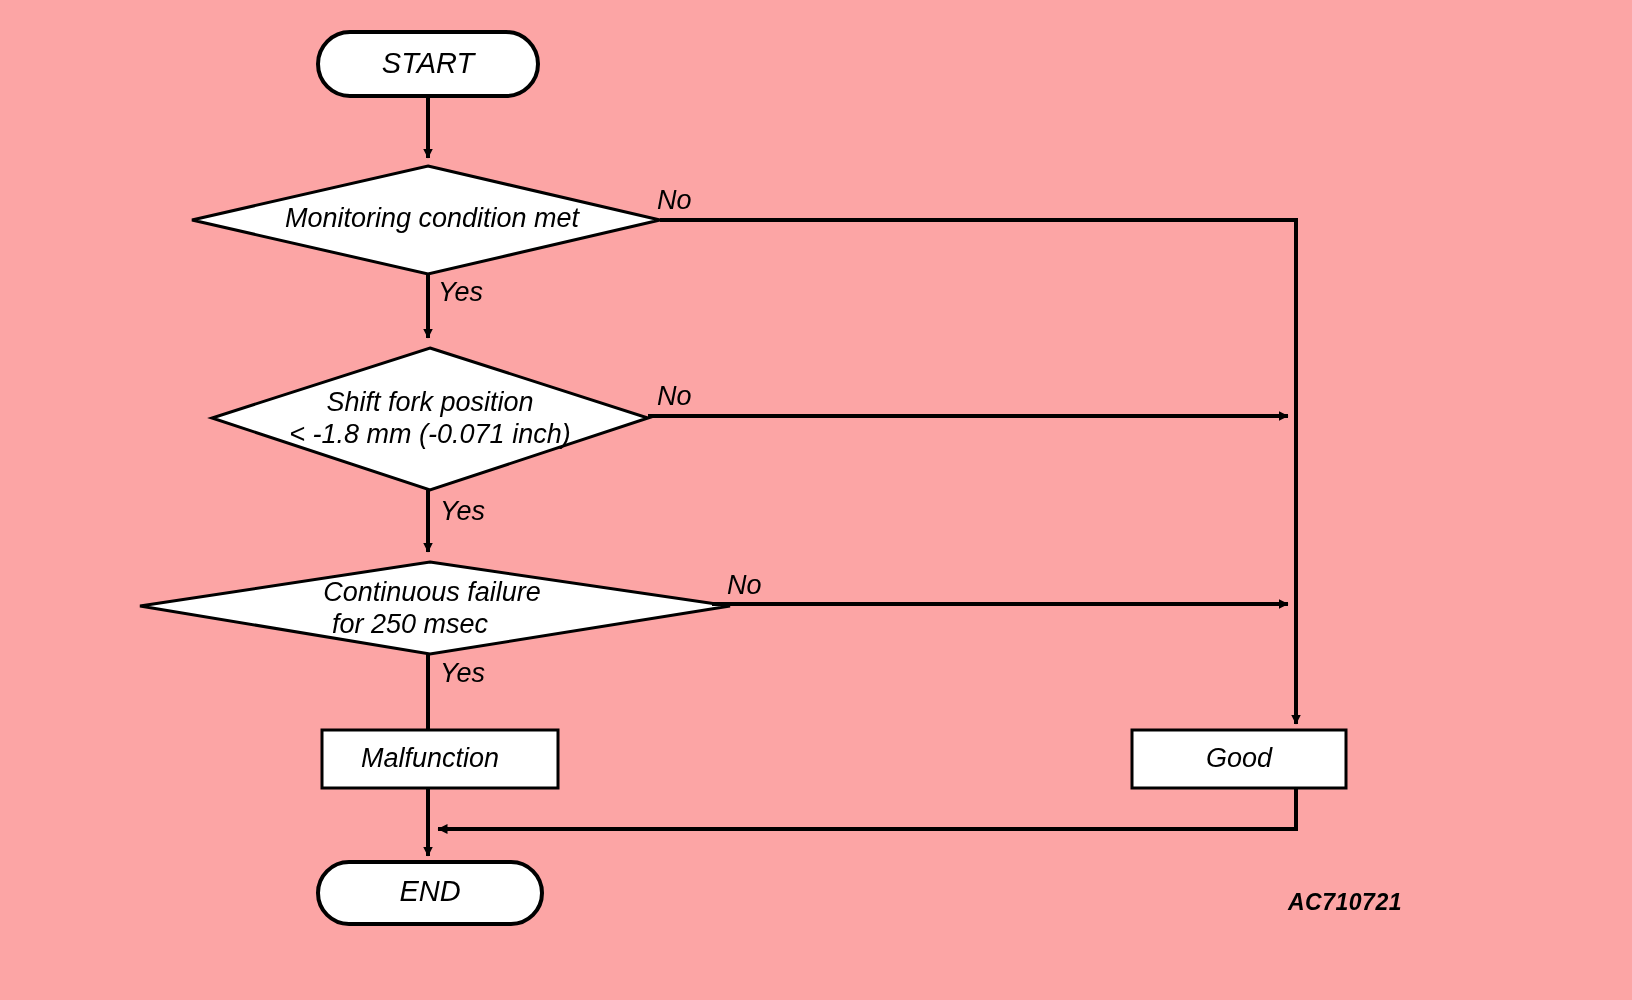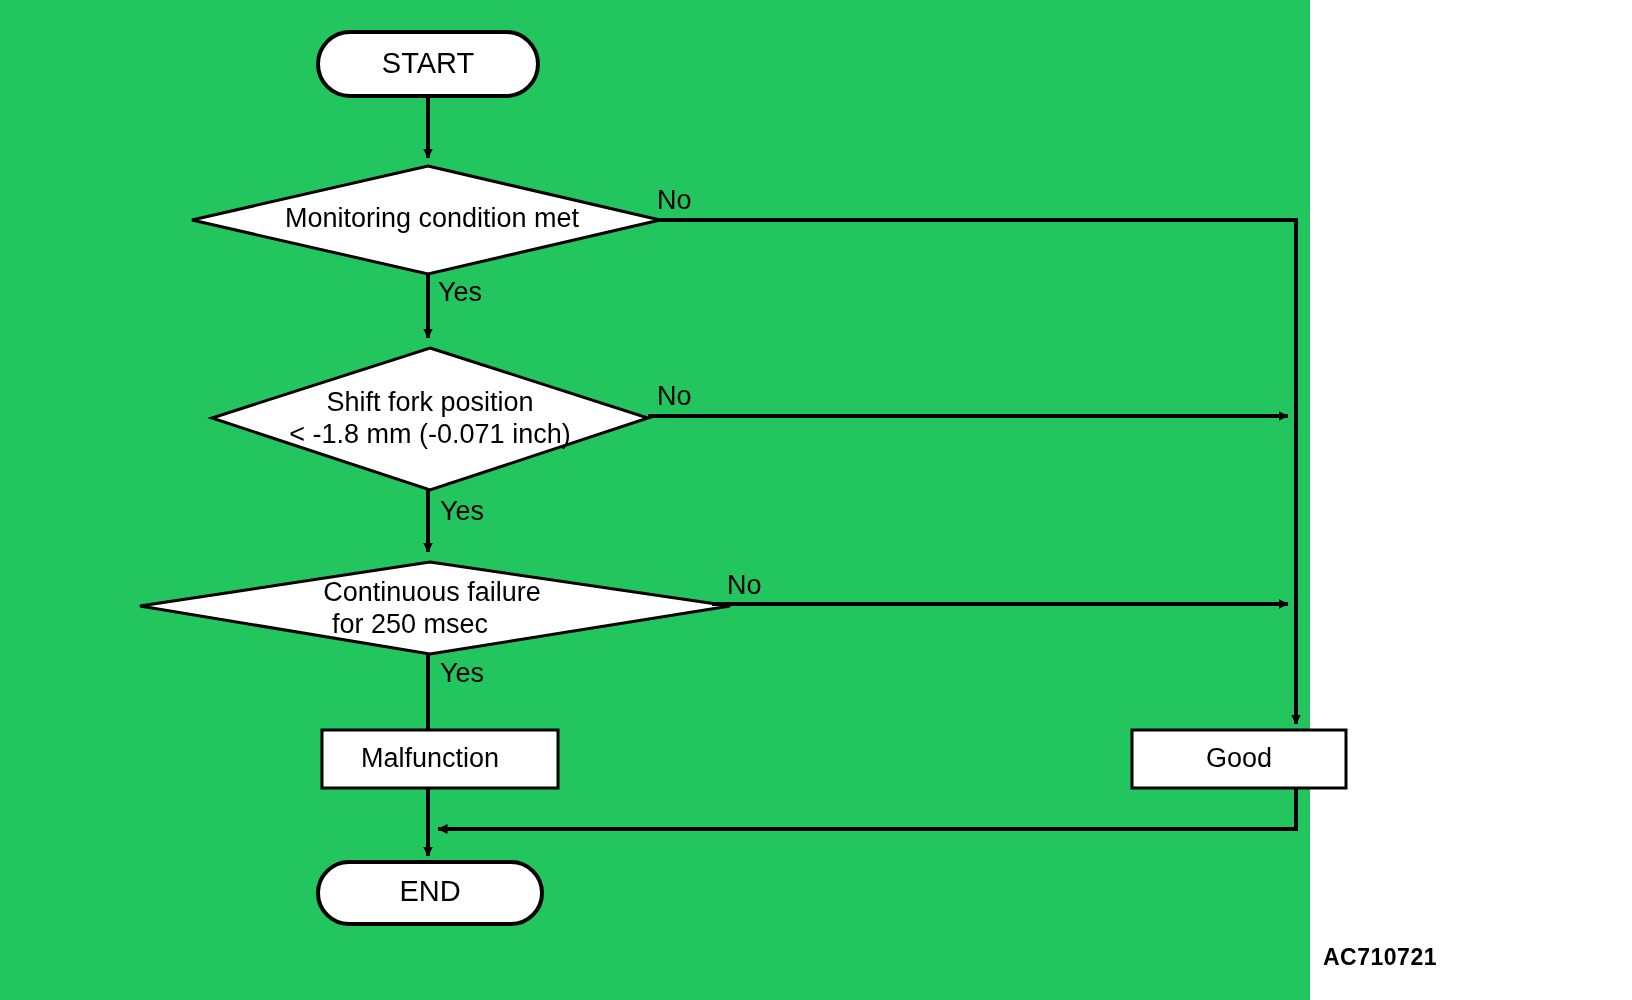--- a/index.html
+++ b/index.html
@@ -9,23 +9,24 @@
   }
   body {
     width: 1632px;
     height: 1000px;
     font-family: "Liberation Sans", sans-serif;
     color: #000000;
     overflow: hidden;
   }
   #diagram-root {
     position: relative;
-    width: 1310px;
+    width: 1632px;
     height: 1000px;
-    background: #22c55e;
+    background: #fca5a5;
+    font-style: italic;
   }
   svg#flow-svg {
     position: absolute;
     top: 0;
     left: 0;
     width: 1632px;
     height: 1000px;
   }
   .node-shape {
     fill: #ffffff;
@@ -140,15 +141,15 @@
     <path class="conn" d="M1296,788 L1296,829 L438,829" marker-end="url(#arrowFilled)"></path>
 
     <path class="conn" d="M428,788 L428,856" marker-end="url(#arrowFilled)"></path>
 
     <g>
       <rect class="node-shape shape-terminator" x="318" y="862" width="224" height="62" rx="31" ry="31"></rect>
       <text class="node-label-lg" x="430" y="893">END</text>
     </g>
   </svg>
 
-  <div class="ref-code" style="left:1288px; top:944px;margin-left:35px;">AC710721</div>
+  <div class="ref-code" style="left:1288px; top:889px;">AC710721</div>
 
 </div>
 
 </body></html>

